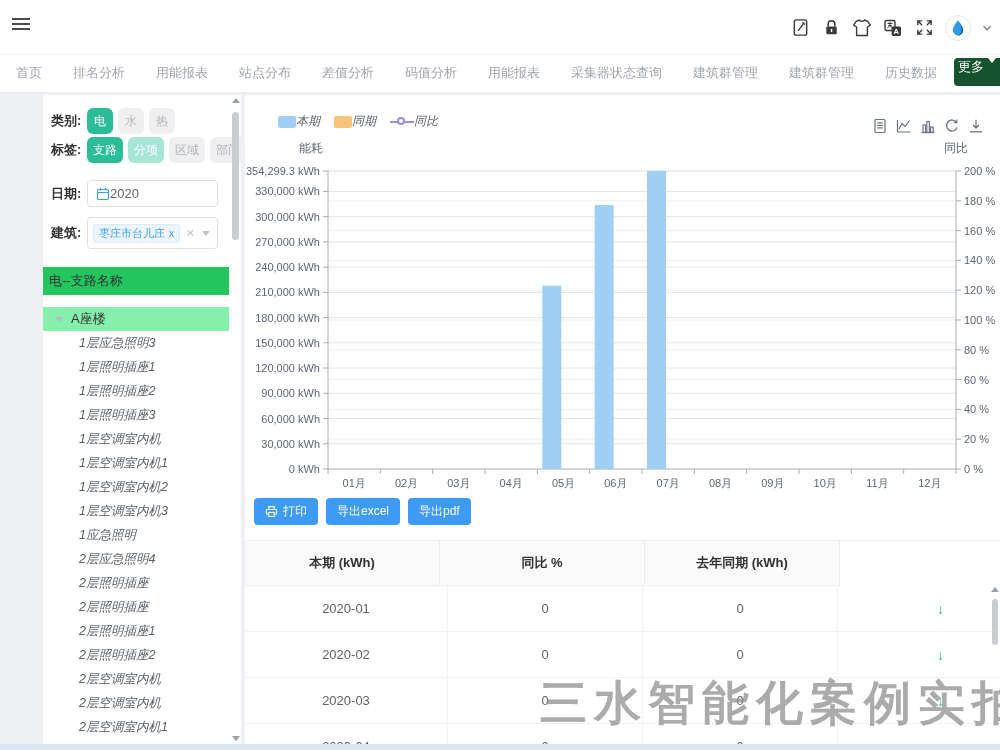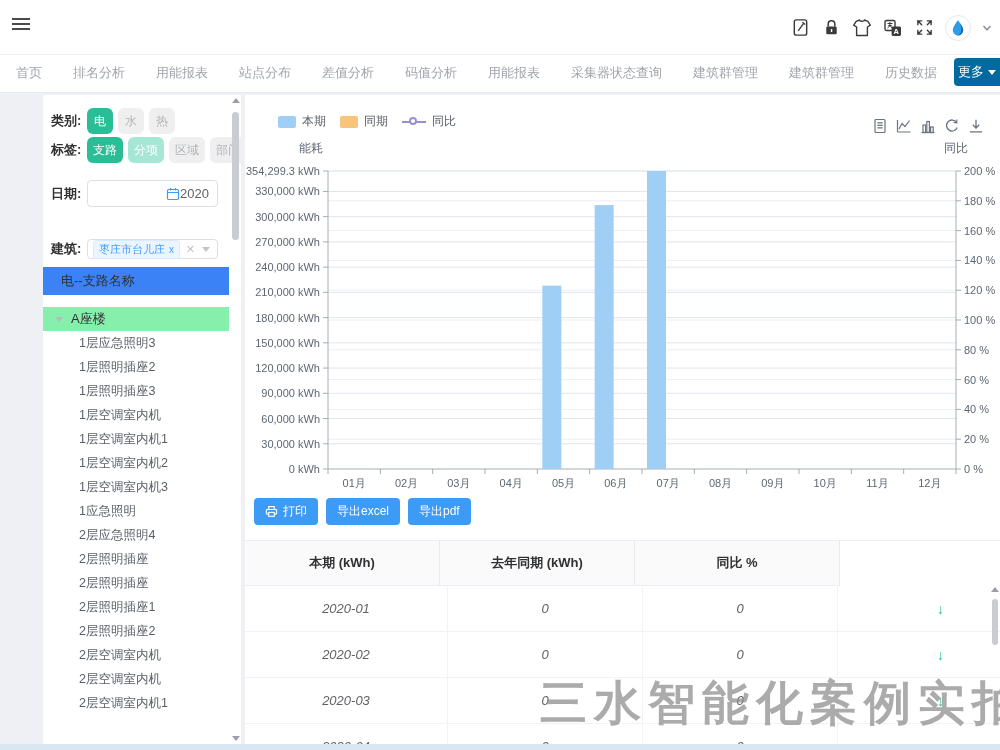--- a/index.html
+++ b/index.html
@@ -12,76 +12,76 @@
   .hamburger i { display:block; height:2px; background:#4A4A4A; margin-bottom:3px; }
   .topbar-right { position:absolute; right:8px; top:0; height:55px; display:flex; align-items:center; gap:11px; }
   .tb-icon { width:20px; height:20px; display:flex; align-items:center; justify-content:center; }
   .avatar { width:26px; height:26px; border-radius:50%; border:1px solid #E4E8ED; background:#fff; display:flex; align-items:center; justify-content:center; }
   .chev { width:10px; height:10px; }
 
   
   .tabbar { position:absolute; top:55px; left:0; right:0; height:38px; background:#fff; border-bottom:1px solid #E7EAEE; }
   .tab-list { position:absolute; left:14px; top:0; height:38px; display:flex; align-items:stretch; }
   .tab { display:flex; align-items:center; margin-right:27px; font-size:13px; color:#A0A5AC; cursor:pointer; white-space:nowrap; padding:0 2px; border-bottom:2px solid transparent; }
-  .more-btn { position:absolute; right:0; top:3px; width:46px; height:28px; background:#0369a1; color:#fff; border:none; border-radius:4px 0 0 4px; font-size:13px; display:flex; align-items:center; justify-content:center; gap:4px; cursor:pointer; font-family:inherit; }
+  .more-btn { position:absolute; right:0; top:3px; width:46px; height:28px; background:#14532d; color:#fff; border:none; border-radius:4px 0 0 4px; font-size:13px; display:flex; align-items:flex-start; justify-content:center; gap:4px; cursor:pointer; font-family:inherit; }
   .caret-down { width:0; height:0; border-left:4px solid transparent; border-right:4px solid transparent; border-top:5px solid #fff; }
 
   
   .content { position:absolute; top:95px; left:0; right:0; bottom:6px; display:flex; gap:4px; }
   .sidebar { width:198px; background:#fff; position:relative; overflow:hidden; flex:none;margin-left:43px; }
   .main { flex:1; background:#fff; position:relative; overflow:hidden; }
 
   
   .side-row { position:absolute; left:8px; display:flex; align-items:center; }
   .side-label { font-size:13px; font-weight:600; color:#303133; width:36px; flex:none; }
   .pills { display:flex; gap:5px; }
   .pill { min-width:26px; padding:0 6px; height:26px; border-radius:6px; background:#EFEFEF; color:#AFB3B9; font-size:12px; display:flex; align-items:center; justify-content:center; cursor:pointer; white-space:nowrap; }
   .pill.active { background:#2BBE96; color:#fff; }
   .pill.semi { background:#A5E6D4; color:#fff; }
-  .date-box { width:131px; height:27px; border:1px solid #DCDFE6; border-radius:4px; display:flex; align-items:center; padding:0 8px; gap:0; background:#fff; cursor:pointer;justify-content:flex-end; }
+  .date-box { width:131px; height:27px; border:1px solid #DCDFE6; border-radius:4px; display:flex; align-items:center; padding:0 8px; gap:0; background:#fff; cursor:pointer; }
   .date-box span { font-size:13px; color:#606266; }
-  .select-box { width:131px; height:20px; border:1px solid #DCDFE6; border-radius:4px; display:flex; align-items:center; padding:0 5px; background:#fff; cursor:pointer; position:relative; }
+  .select-box { width:131px; height:32px; border:1px solid #DCDFE6; border-radius:4px; display:flex; align-items:center; padding:0 5px; background:#fff; cursor:pointer; position:relative; }
   .el-tag { background:#ECF5FF; border:1px solid #D9ECFF; color:#409EFF; font-size:11px; border-radius:3px; height:19px; display:flex; align-items:center; padding:0 5px; gap:4px; white-space:nowrap; }
   .el-tag .tclose { font-size:10px; color:#409EFF; }
   .sel-clear { position:absolute; right:22px; color:#C0C4CC; font-size:11px; }
   .sel-caret { position:absolute; right:7px; width:0; height:0; border-left:4px solid transparent; border-right:4px solid transparent; border-top:5px solid #C0C4CC; }
-  .tree-header { position:absolute; left:0; top:172px; width:186px; height:28px; background:#3b82f6; display:flex; align-items:center; padding-left:18px; font-size:13px; color:#303133; }
+  .tree-header { position:absolute; left:0; top:172px; width:186px; height:28px; background:#22c55e; display:flex; align-items:center; padding-left:6px; font-size:13px; color:#303133; }
   .tree-root { position:absolute; left:0; top:212px; width:186px; height:24px; background:#86efac; display:flex; align-items:center; padding-left:12px; gap:8px; font-size:13px; color:#303133; cursor:pointer; }
   .tri-down { width:0; height:0; border-left:4px solid transparent; border-right:4px solid transparent; border-top:5px solid #B6BAC1; }
   .tree-items { position:absolute; left:0; top:236px; width:186px; }
-  .tree-item { height:24px; display:flex; align-items:center; padding-left:36px; font-size:12.5px; color:#5A6068; cursor:pointer; white-space:nowrap; }
+  .tree-item { height:24px; display:flex; align-items:center; padding-left:36px; font-size:12.5px; color:#5A6068; cursor:pointer; white-space:nowrap;font-style:italic; }
 
   .v-scroll { position:absolute; right:1px; top:3px; width:9px; bottom:3px; }
   .v-scroll .thumb { position:absolute; left:1px; width:7px; background:#C9CCD1; border-radius:4px; }
   .arr-up { position:absolute; left:1px; top:0; width:0; height:0; border-left:4px solid transparent; border-right:4px solid transparent; border-bottom:5px solid #9BA0A8; }
   .arr-dn { position:absolute; left:1px; bottom:0; width:0; height:0; border-left:4px solid transparent; border-right:4px solid transparent; border-top:5px solid #9BA0A8; }
 
   
   #chart-svg { position:absolute; left:0; top:0; }
   .legend { position:absolute; left:33px; top:18px; display:flex; align-items:center; gap:14px; }
-  .legend-item { display:flex; align-items:center; gap:6px; cursor:pointer; }
+  .legend-item { display:flex; align-items:center; cursor:pointer;font-style:italic; }
   .legend-item span.lab { font-size:12px; color:#5A6068; }
   .swatch { width:18px; height:12px; border-radius:2px; }
   .line-marker { width:24px; height:12px; position:relative; }
   .line-marker .ln { position:absolute; left:0; right:0; top:5px; height:2px; background:#9C8ED6; }
   .line-marker .dot { position:absolute; left:7px; top:1px; width:8px; height:8px; border:2px solid #9C8ED6; border-radius:50%; background:#fff; }
   .toolbox { position:absolute; right:16px; top:22px; display:flex; gap:7px; }
   .toolbox .tbx { width:17px; height:17px; cursor:pointer; display:flex; align-items:center; justify-content:center; }
 
   
   .btn-row { position:absolute; left:9px; top:403px; display:flex; gap:8px; }
   .act-btn { height:27px; background:#3D9AF5; color:#fff; border:none; border-radius:4px; font-size:12px; padding:0 11px; display:flex; align-items:center; gap:5px; cursor:pointer; font-family:inherit; }
 
   
   .tbl { position:absolute; left:0; top:445px; right:0; border-top:1px solid #EBEEF5; }
   .tbl-row { display:flex; }
   .tbl-cell { flex:none; display:flex; align-items:center; justify-content:center; font-size:13px; color:#606266; border-right:1px solid #F1F3F6; border-bottom:1px solid #F0F2F5; }
   .tbl-cell:last-child { border-right:none; }
   .tbl-head .tbl-cell { height:45px; font-weight:700; color:#303133; background:#FAFAFB; border-right:1px solid #E8EBEE; border-bottom:1px solid #EBEEF5; }
-  .tbl-body .tbl-cell { height:46px; background:#fff;font-style:italic; }
+  .tbl-body .tbl-cell { height:46px; background:#fff; }
   .c0 { width:203px; } .c1 { width:195px; } .c2 { width:195px; } .c3 { width:205px; }
   .down-arrow { color:#2BBE96; font-size:14px; }
   .tbl-scroll { position:absolute; right:1px; top:492px; width:8px; height:150px; }
   .tbl-scroll .thumb { position:absolute; left:1px; top:12px; width:6px; height:46px; background:#C9CCD1; border-radius:3px; }
 
   
   .watermark { position:absolute; left:540px; top:672px; font-size:47px; font-weight:700; letter-spacing:7px; color:rgba(138,138,138,0.72); white-space:nowrap; z-index:50; pointer-events:none; }
   .bottom-strip { position:absolute; left:0; right:0; bottom:0; height:6px; background:#D9E7F3; z-index:40; }
   svg { display:block; }
 </style>
@@ -211,38 +211,39 @@
     <div class="side-row" style="top:85px;">
       <span class="side-label">日期:</span>
       <span class="date-box">
         <svg width="14" height="14" viewBox="0 0 14 14" fill="none" stroke="#3D9AF5" stroke-width="1.2">
             <rect x="1.5" y="2.5" width="11" height="10" rx="1.2"></rect>
             <path d="M1.5 5.5 H12.5 M4.5 1 V3.5 M9.5 1 V3.5"></path>
           </svg>
         <span>2020</span>
       </span>
     </div>
-    <div class="side-row" style="top:144px;">
+    <div class="side-row" style="top:122px;">
       <span class="side-label">建筑:</span>
       <span class="select-box">
         <span class="el-tag">
           <span>枣庄市台儿庄</span>
           <span class="tclose">x</span>
         </span>
         <span class="sel-clear">✕</span>
         <span class="sel-caret"></span>
       </span>
     </div>
     <div class="tree-header">电--支路名称</div>
     <div class="tree-root">
       <span class="tri-down"></span>
       <span>A座楼</span>
     </div>
     <div class="tree-items">
         <div class="tree-item">1层应急照明3</div>
+        <div class="tree-item">1层照明插座1</div>
         <div class="tree-item">1层照明插座2</div>
         <div class="tree-item">1层照明插座3</div>
         <div class="tree-item">1层空调室内机</div>
         <div class="tree-item">1层空调室内机1</div>
         <div class="tree-item">1层空调室内机2</div>
         <div class="tree-item">1层空调室内机3</div>
         <div class="tree-item">1应急照明</div>
         <div class="tree-item">2层应急照明4</div>
         <div class="tree-item">2层照明插座</div>
         <div class="tree-item">2层照明插座</div>
@@ -431,22 +432,22 @@
         <span>导出excel</span>
       </button>
       <button class="act-btn">
         <span>导出pdf</span>
       </button>
     </div>
 
     <div class="tbl">
       <div class="tbl-row tbl-head">
           <div class="tbl-cell c1">本期 (kWh)</div>
+          <div class="tbl-cell c3">同比 %</div>
           <div class="tbl-cell c2">去年同期 (kWh)</div>
-          <div class="tbl-cell c3">同比 %</div>
         </div>
       <div class="tbl-body">
           <div class="tbl-row">
             <div class="tbl-cell c0">2020-01</div>
             <div class="tbl-cell c1">0</div>
             <div class="tbl-cell c2">0</div>
             <div class="tbl-cell c3">
               <span class="down-arrow">↓</span>
             </div>
           </div>

